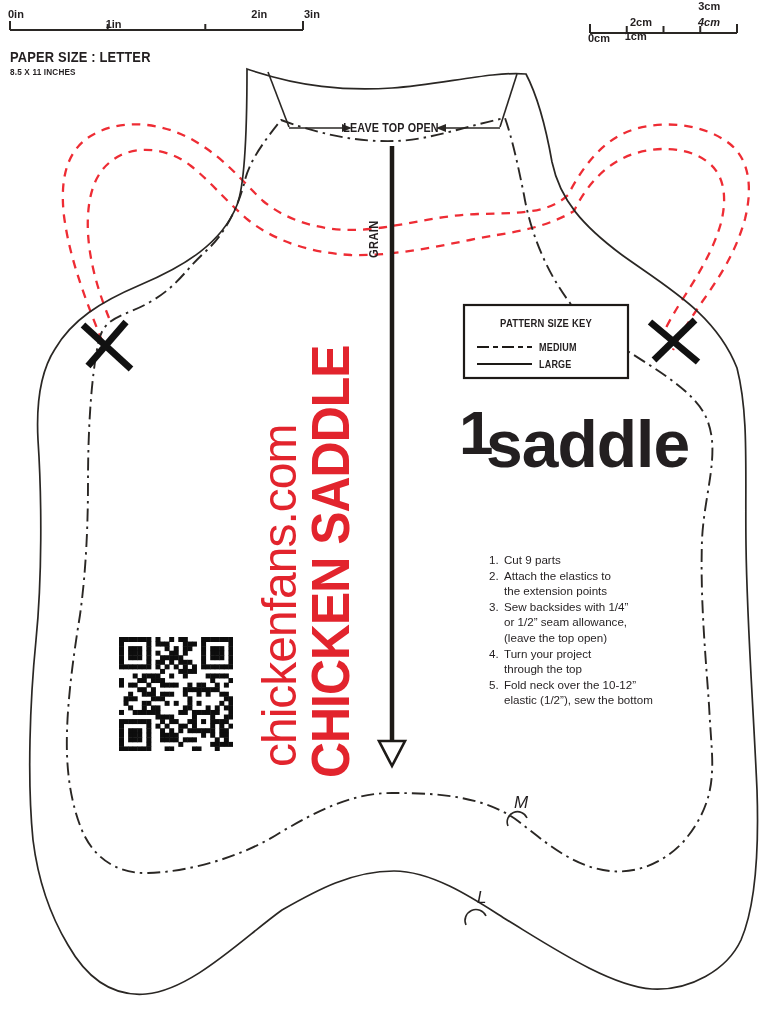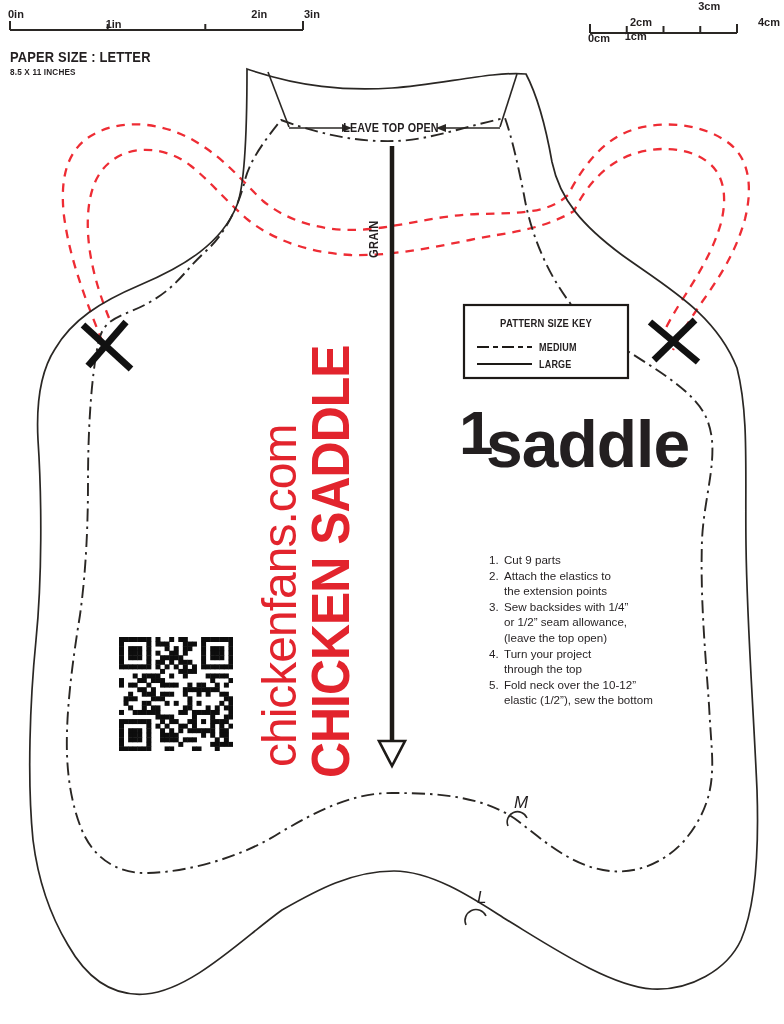--- a/index.html
+++ b/index.html
@@ -102,21 +102,21 @@
       <span class="rlabel" style="left: 8px; top: 8px;">0in</span>
       <span class="rlabel" style="left: 105.7px; top: 18px;">1in</span>
       <span class="rlabel" style="left: 203.3px; top: 8px; margin-left: 48px;">2in</span>
       <span class="rlabel" style="left: 304px; top: 8px;">3in</span>
     </div>
   <div id="cm-labels">
       <span class="rlabel" style="left: 588px; top: 32px;">0cm</span>
       <span class="rlabel" style="left: 624.75px; top: 16px; margin-top: 14px;">1cm</span>
       <span class="rlabel" style="left: 630px; top: 16px;">2cm</span>
       <span class="rlabel" style="left: 698.25px; top: 0;">3cm</span>
-      <span class="rlabel" style="left: 758px; top: 16px;">4cm</span>
+      <span class="rlabel" style="left: 698px; top: 16px; font-style: italic;">4cm</span>
     </div>
 
   <div class="abs b cond" style="left:10px;top:48px;font-size:15px;">PAPER SIZE : LETTER</div>
   <div class="abs b cond" style="left:10px;top:66px;font-size:9.5px;">8.5 X 11 INCHES</div>
 
   <div class="abs b condc" style="left:331px;top:121px;width:120px;text-align:center;font-size:12.5px;">LEAVE TOP OPEN</div>
 
   <div class="abs b vert" style="left:368px;top:258px;font-size:12.5px;transform:rotate(-90deg) scaleX(.88);letter-spacing:.5px;">GRAIN</div>
 
   <div class="abs red vert" style="left:256px;top:767px;font-size:48px;letter-spacing:-1px;">chickenfans.com</div>

